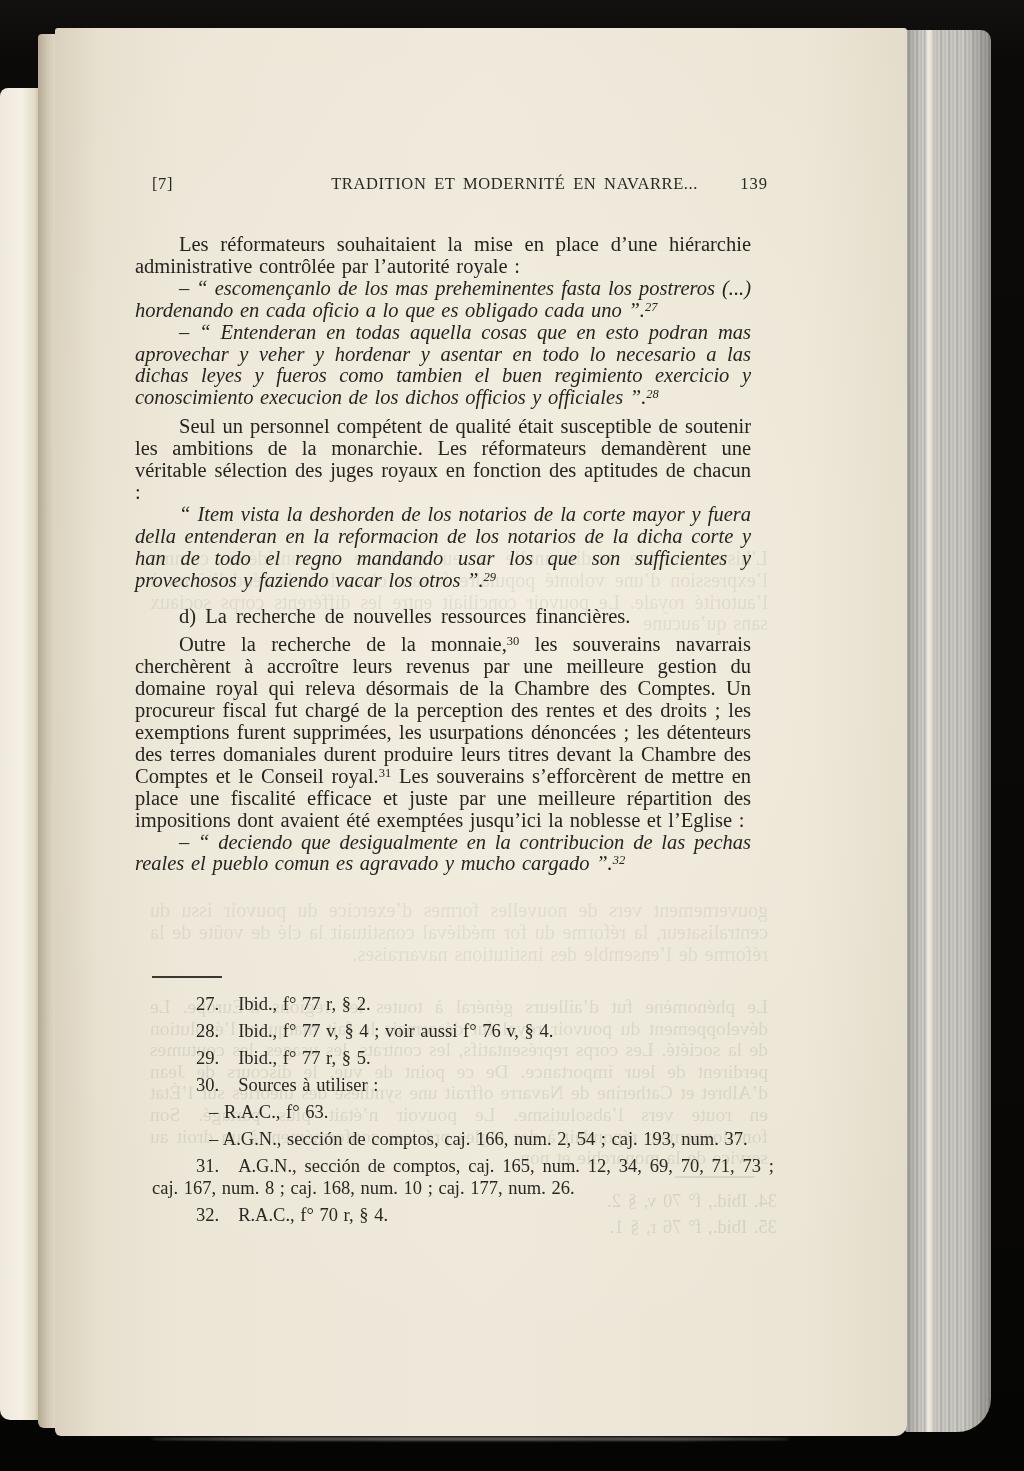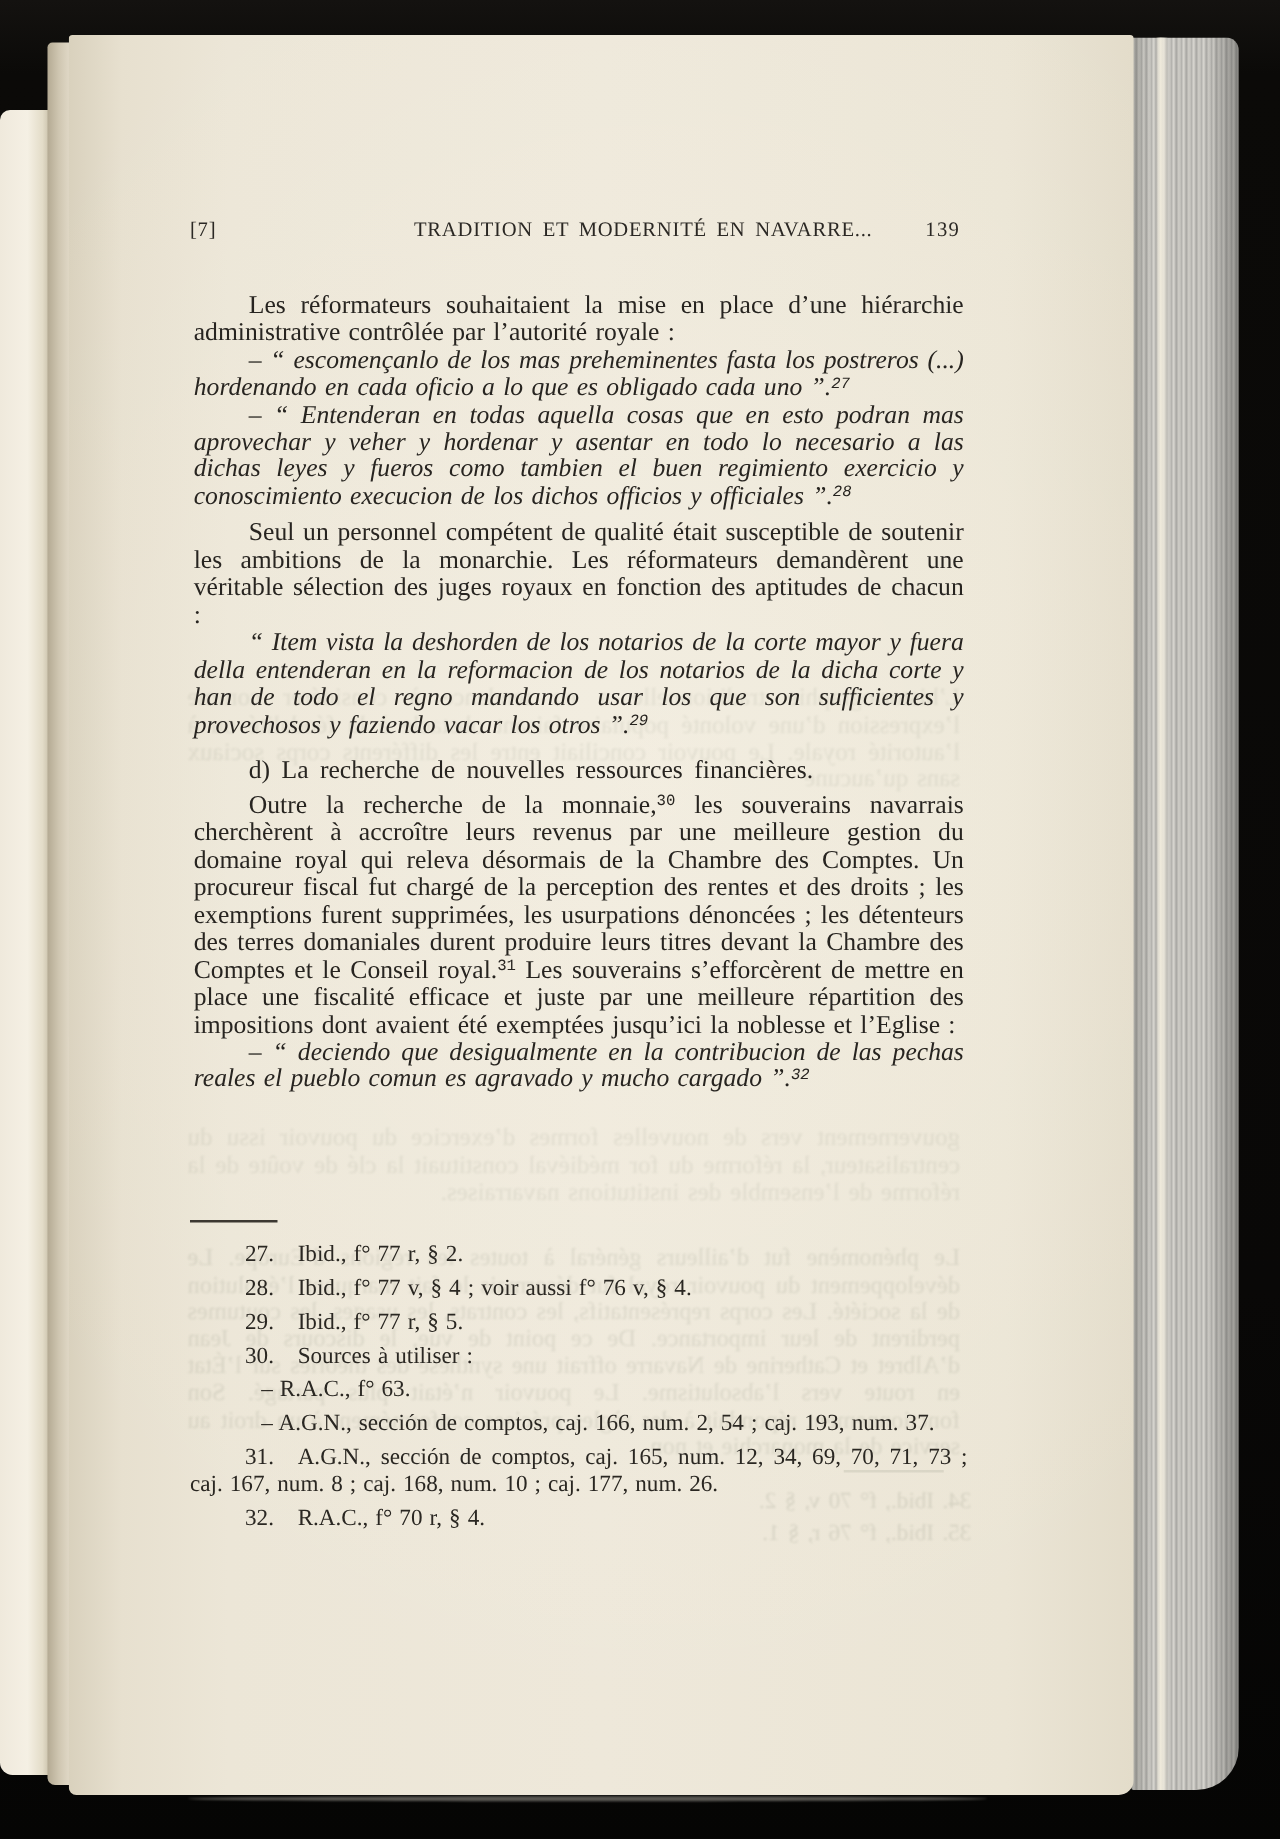--- a/index.html
+++ b/index.html
@@ -37,28 +37,28 @@
     background:rgba(248,244,231,.35);border-radius:50%;filter:blur(1px);}
 
   
   .running-head{position:absolute;left:97px;top:146px;width:616px;
     font-size:16.5px;letter-spacing:.6px;display:flex;align-items:baseline;color:#2b2824;}
   .running-head .sec{width:70px;}
   .running-head .title{flex:1;text-align:right;word-spacing:3px;}
   .running-head .folio{width:70px;text-align:right;letter-spacing:1px;}
 
   
-  .text-col{position:absolute;left:100px;top:206px;width:616px;
+  .text-col{position:absolute;left:80px;top:206px;width:616px;
     font-size:20.5px;line-height:21.9px;text-align:justify;word-spacing:1.5px;color:#272420;}
   .text-col p{margin:0;}
   .indent{text-indent:44px;}
   .para-gap{margin-top:7px !important;}
   .quote{font-style:italic;text-indent:44px;}
   .subhead{font-weight:normal;text-indent:44px;margin-top:14px !important;margin-bottom:7px !important;word-spacing:4px;}
-  sup{font-size:12.5px;line-height:0;vertical-align:6px;letter-spacing:0;font-family:Liberation Mono, monospace;}
+  sup{font-size:12.5px;line-height:0;vertical-align:6px;letter-spacing:0;}
 
   
   .footnotes{position:absolute;left:97px;top:948px;width:622px;
     font-size:18.5px;line-height:21.5px;text-align:justify;word-spacing:1px;color:#2a2722;}
   .fn-rule{width:70px;height:2px;background:#3c3831;margin:0 0 16px 0;}
   .fn{margin:0 0 5.5px 0;text-indent:44px;}
   .fn .lbl{margin-right:19px;font-family:Liberation Serif, serif;}
   .fn-sub{margin:0 0 5.5px 0;padding-left:57px;text-indent:0;}
 
   

